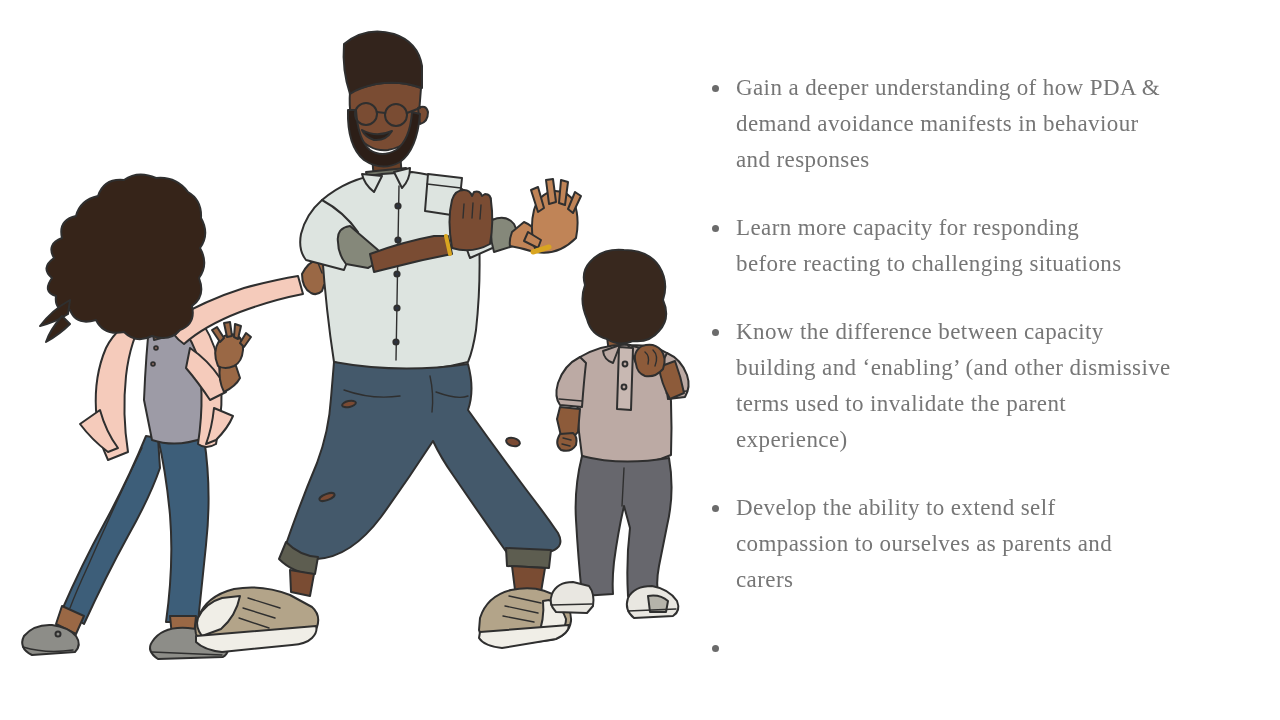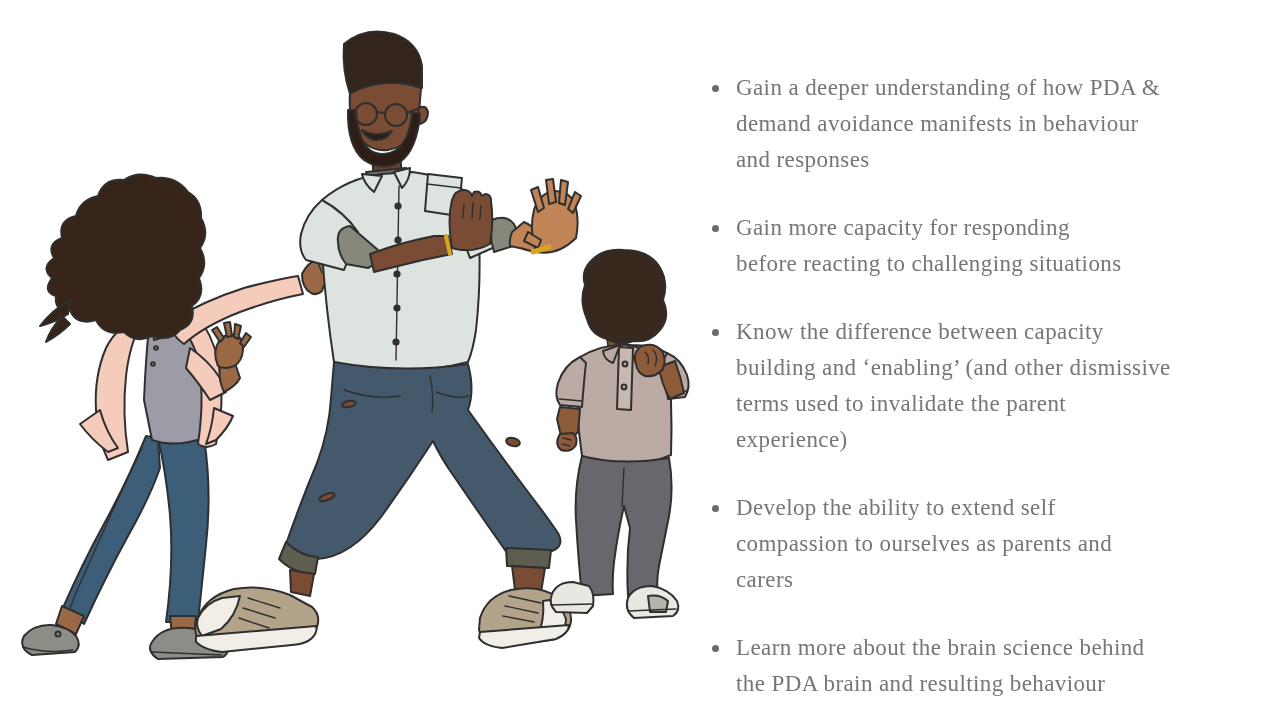--- a/index.html
+++ b/index.html
@@ -194,37 +194,35 @@
   <div class="content-pane">
     <ul class="bullets">
       <li>
         <span class="dot"></span>
         <span class="text">Gain a deeper understanding of how PDA &amp;
 demand avoidance manifests in behaviour
 and responses</span>
       </li>
       <li>
         <span class="dot"></span>
-        <span class="text">Gain more capacity for responding
+        <span class="text">Learn more capacity for responding
 before reacting to challenging situations</span>
       </li>
       <li>
         <span class="dot"></span>
         <span class="text">Know the difference between capacity
 building and ‘enabling’ (and other dismissive
 terms used to invalidate the parent
 experience)</span>
       </li>
       <li>
         <span class="dot"></span>
         <span class="text">Develop the ability to extend self
 compassion to ourselves as parents and
 carers</span>
       </li>
       <li>
         <span class="dot"></span>
-        <span class="text">Learn more about the brain science behind
-the PDA brain and resulting behaviour</span>
       </li>
     </ul>
   </div>
 
 </div>
 
 </body></html>

